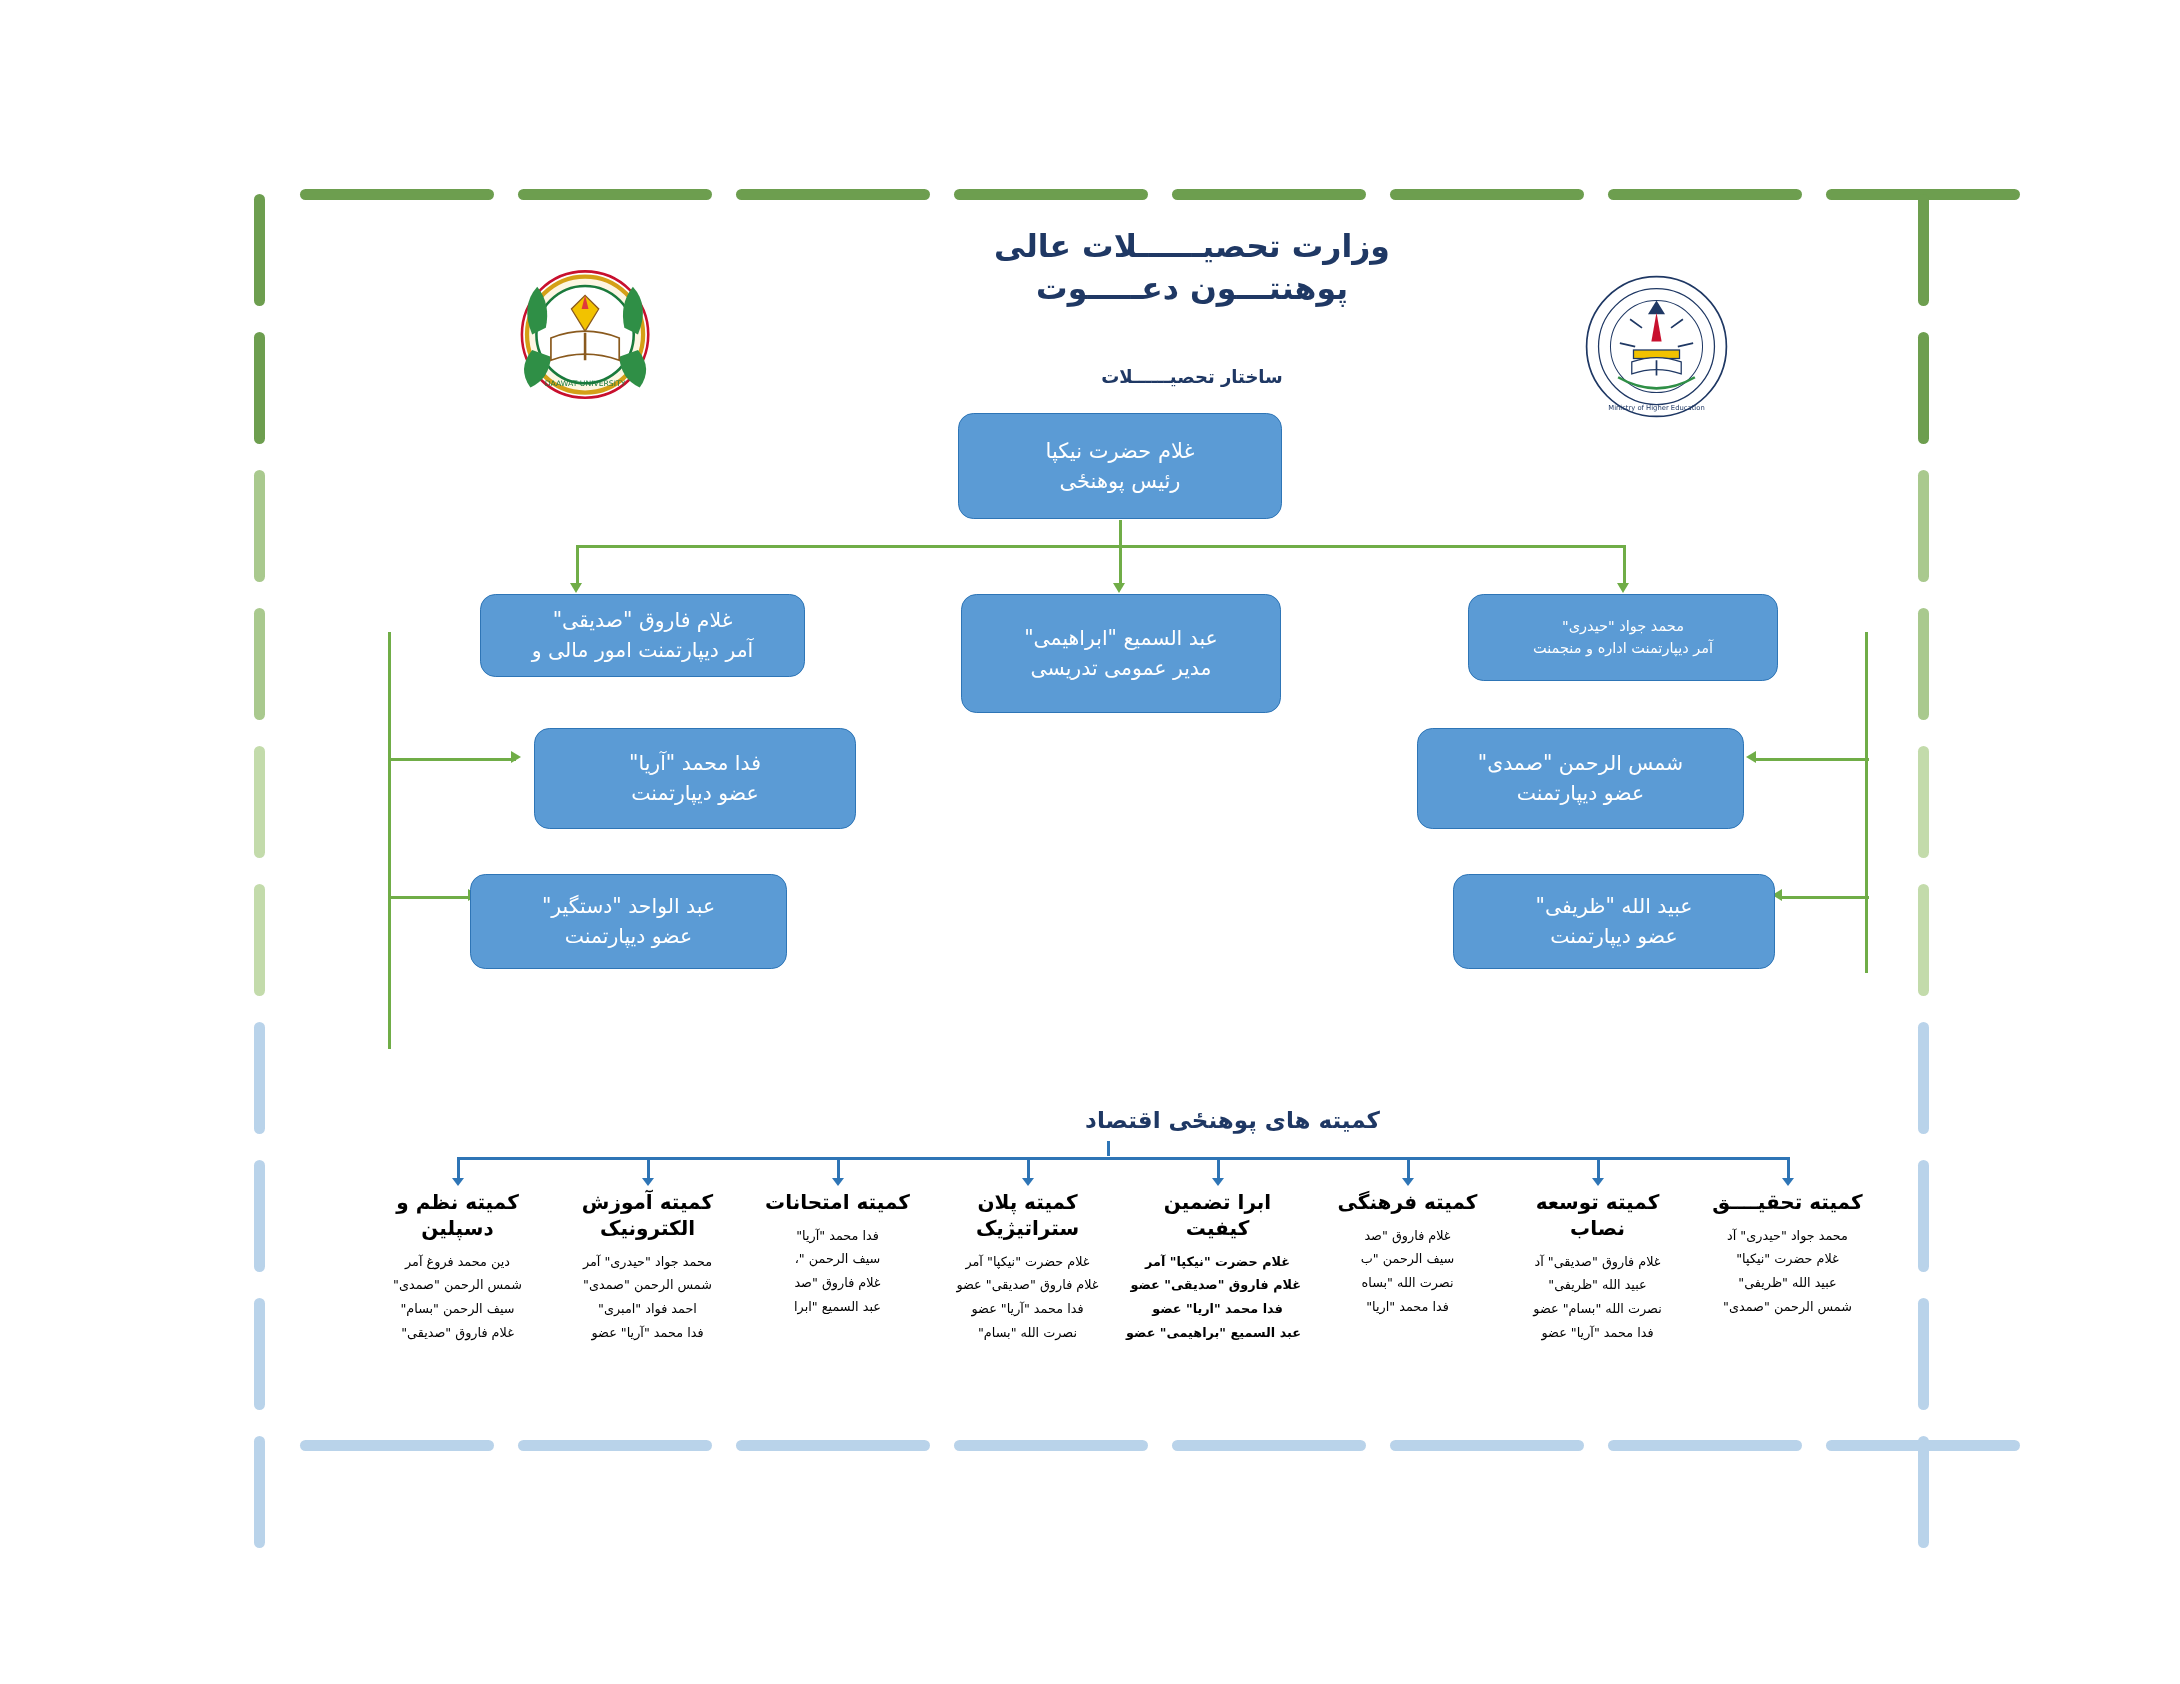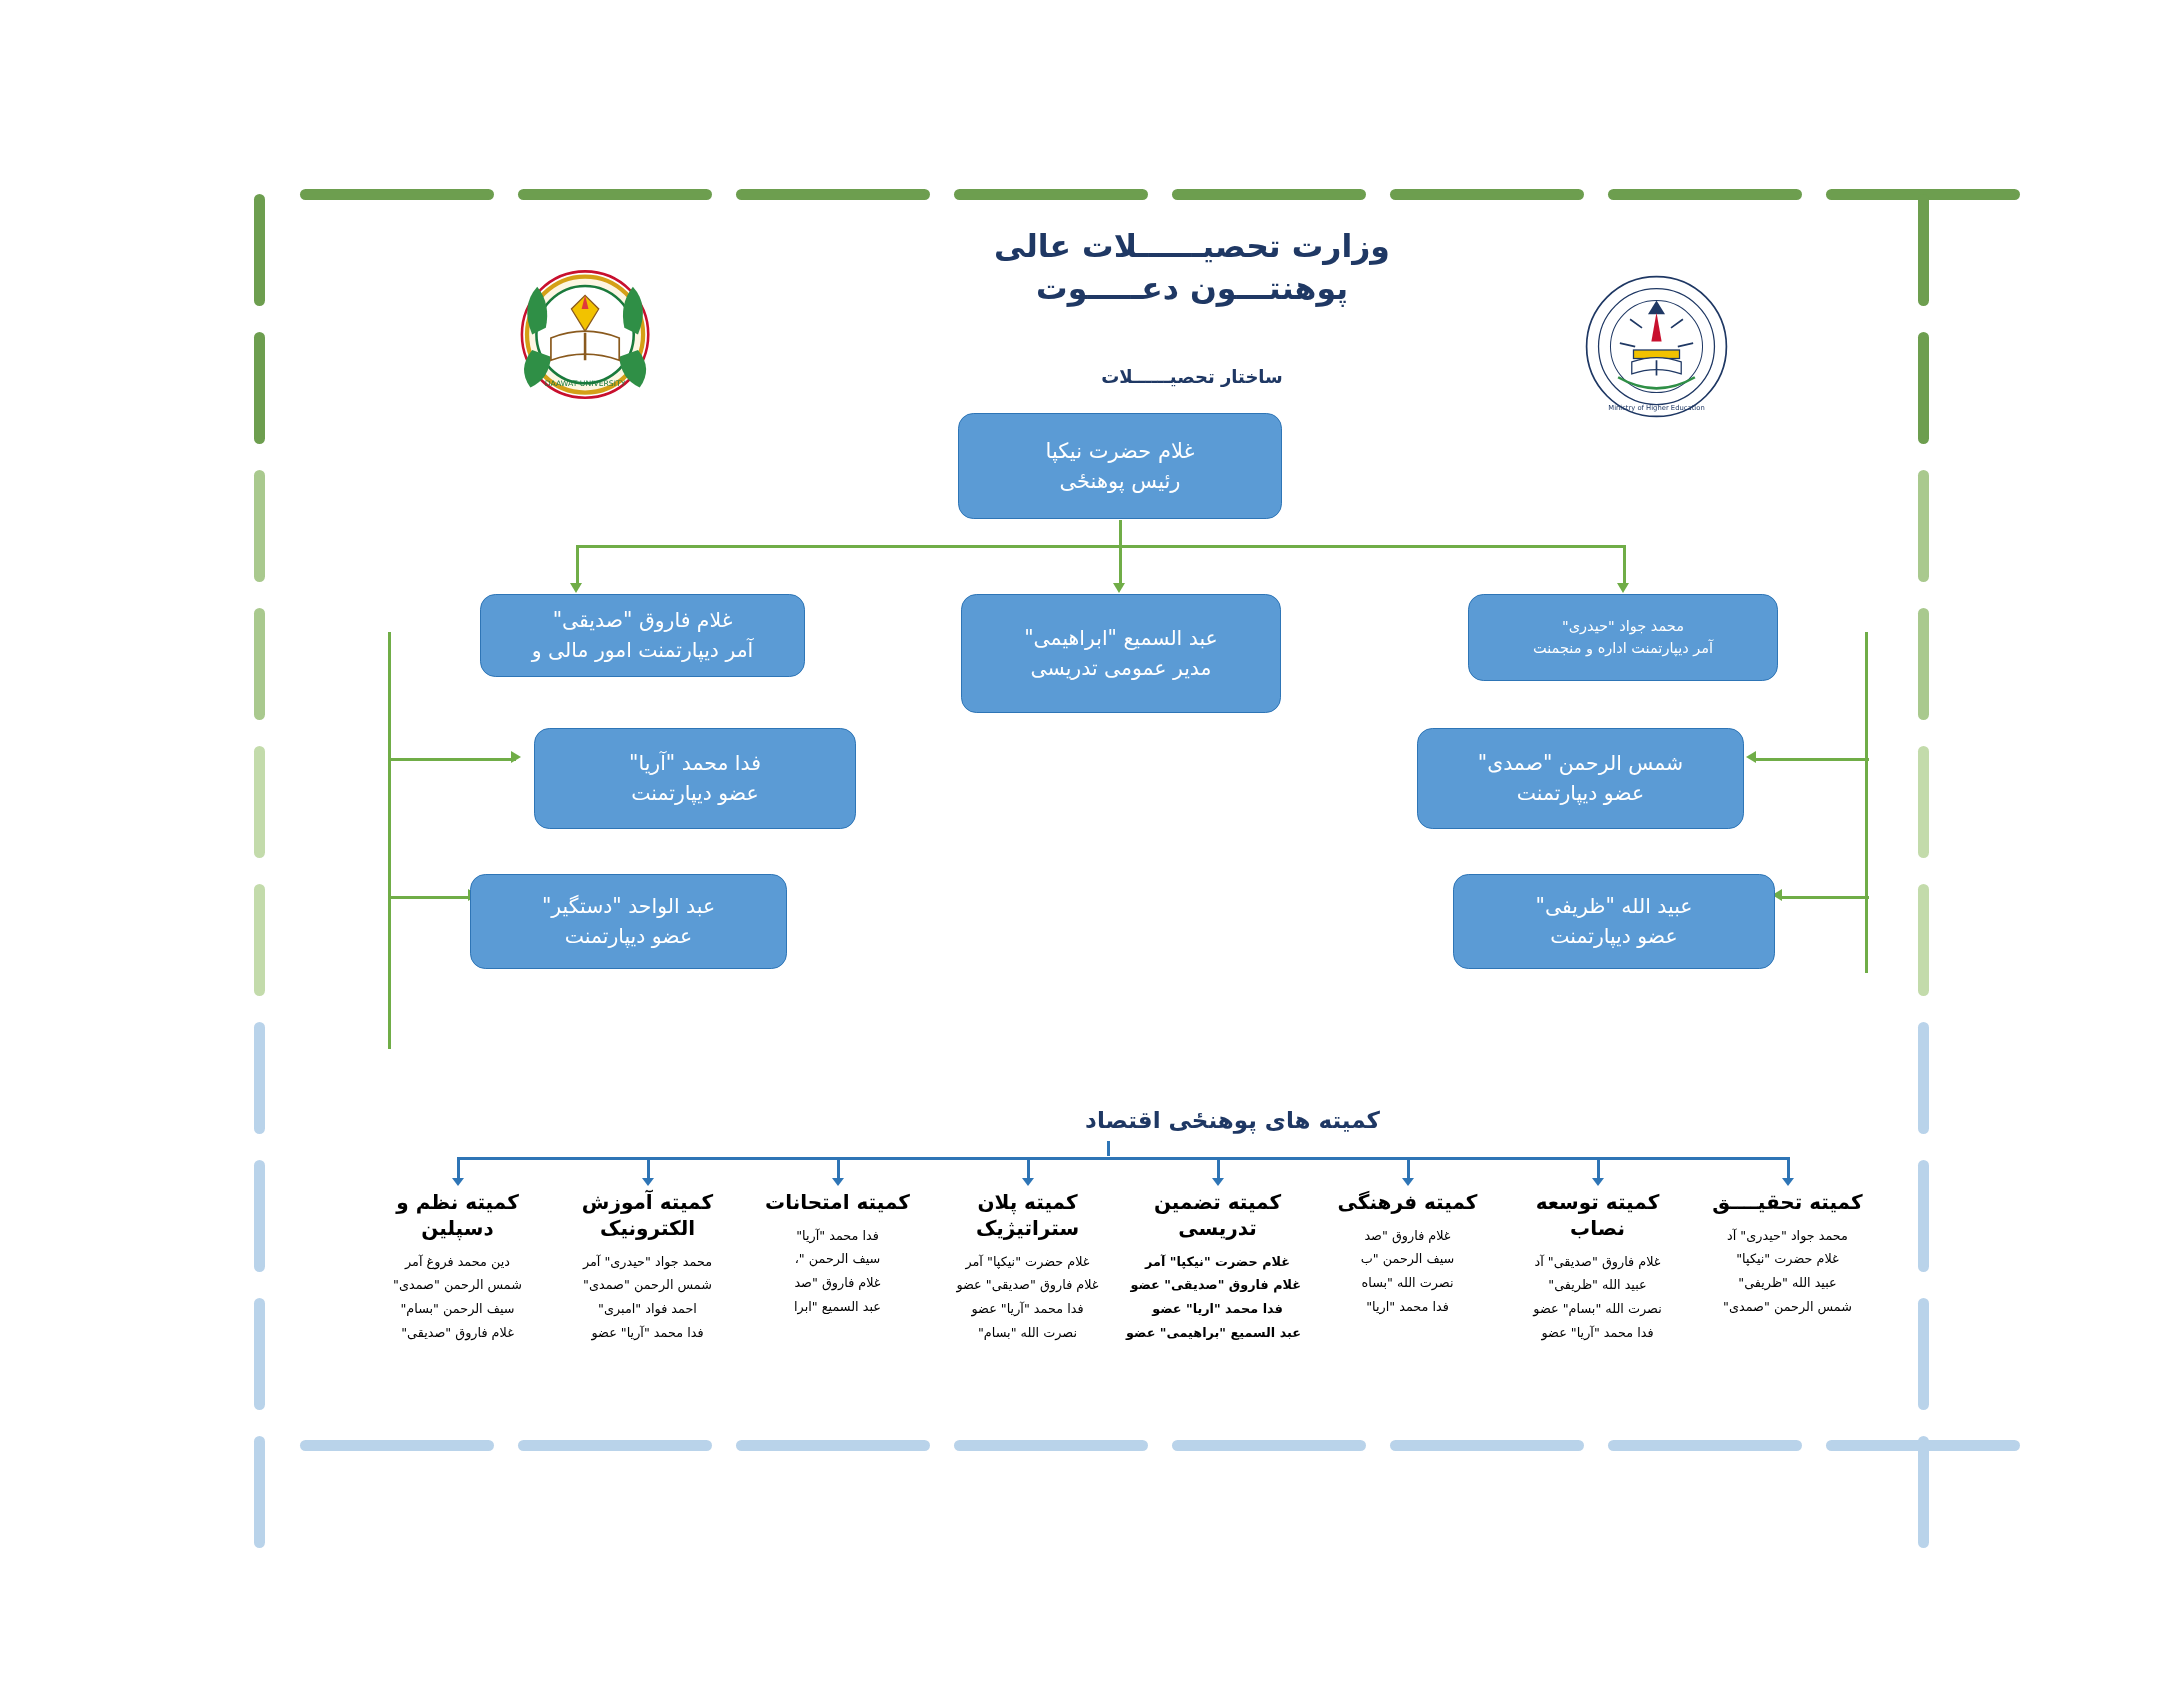--- a/index.html
+++ b/index.html
@@ -359,21 +359,21 @@
 
   <div class="committee" style="left:1324px; top:1189px;">
     <div class="c-title">کميته فرهنگی</div>
     <div class="c-member">غلام فاروق "صد</div>
     <div class="c-member">سيف الرحمن "ب</div>
     <div class="c-member">نصرت الله "بساه</div>
     <div class="c-member">فدا محمد "اريا"</div>
   </div>
 
   <div class="committee highlight" style="left:1134px; top:1189px;">
-    <div class="c-title">کميته تضمين تدريسی</div>
+    <div class="c-title">ابرا تضمين کيفيت</div>
     <div class="c-member">غلام حضرت "نيکپا" آمر</div>
     <div class="c-member">غلام فاروق "صديقی" عضو</div>
     <div class="c-member">فدا محمد "اريا" عضو</div>
     <div class="c-member">عبد السميع "براهيمی" عضو</div>
   </div>
 
   <div class="committee" style="left:944px; top:1189px;">
     <div class="c-title">کميته پلان ستراتيژيک</div>
     <div class="c-member">غلام حضرت "نيکپا" آمر</div>
     <div class="c-member">غلام فاروق "صديقی" عضو</div>

